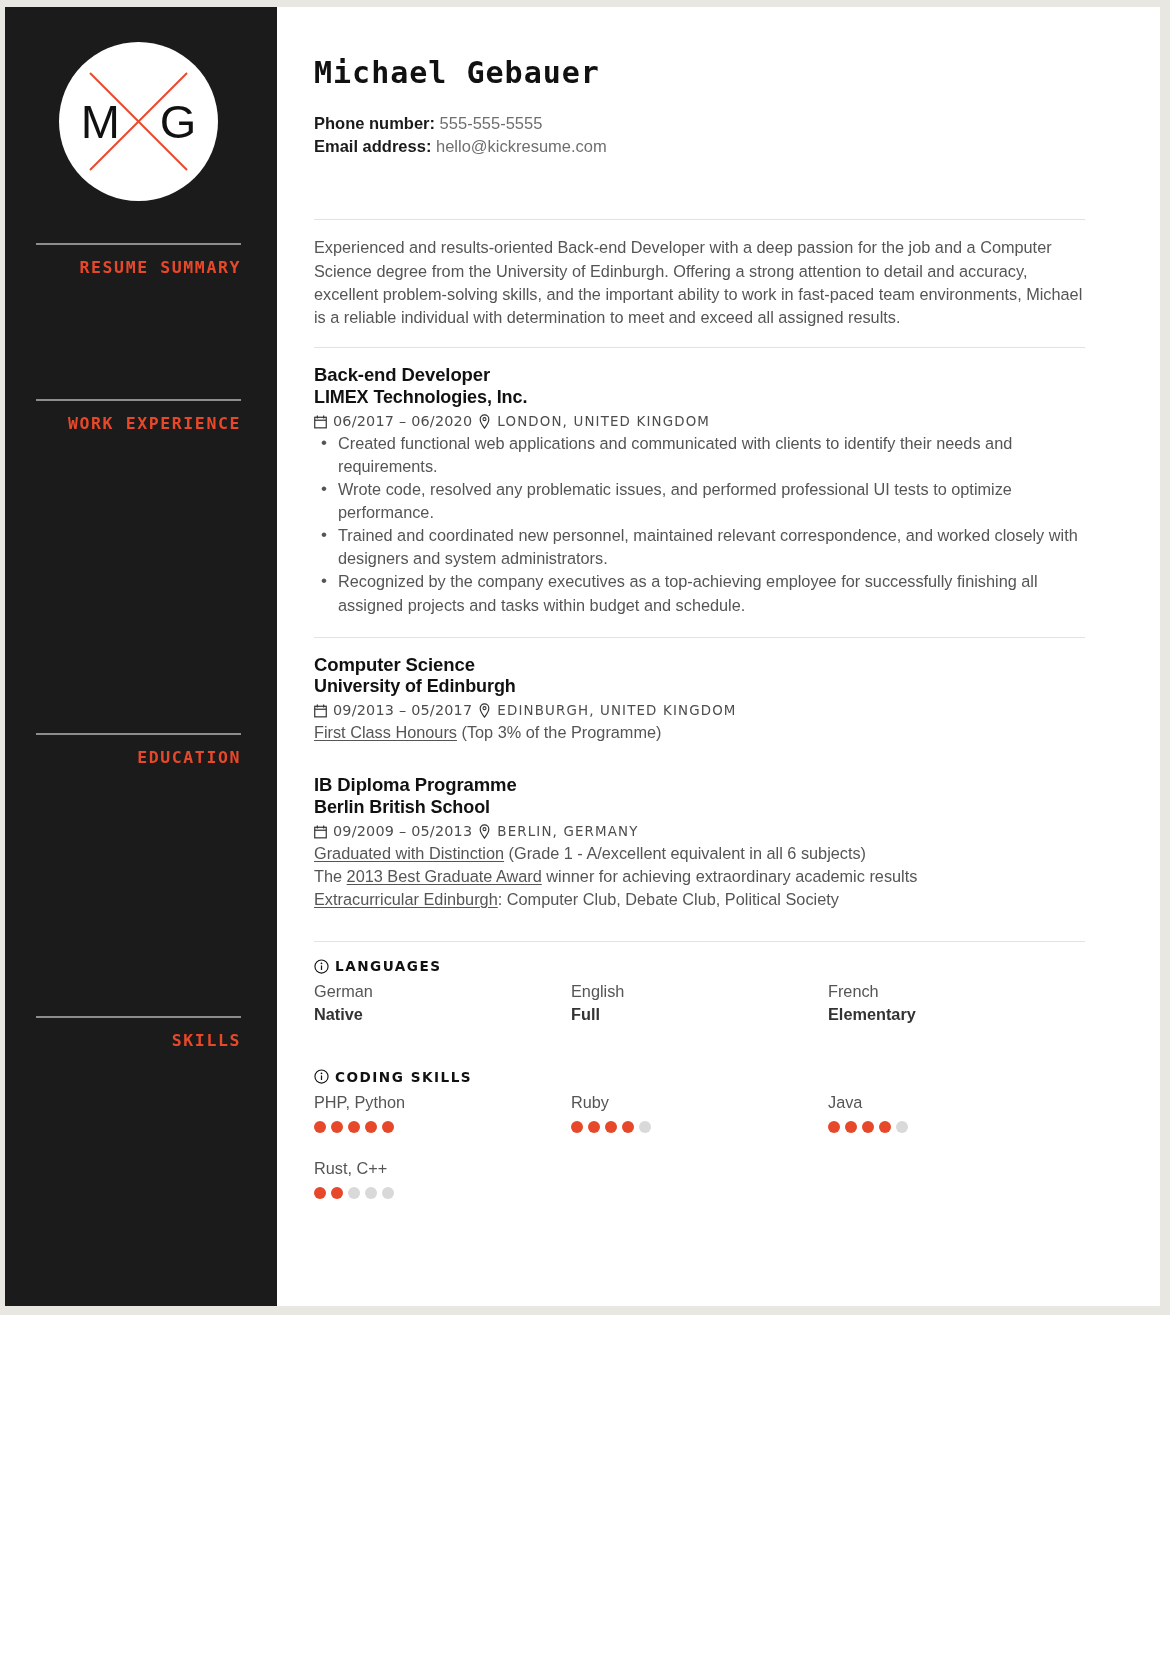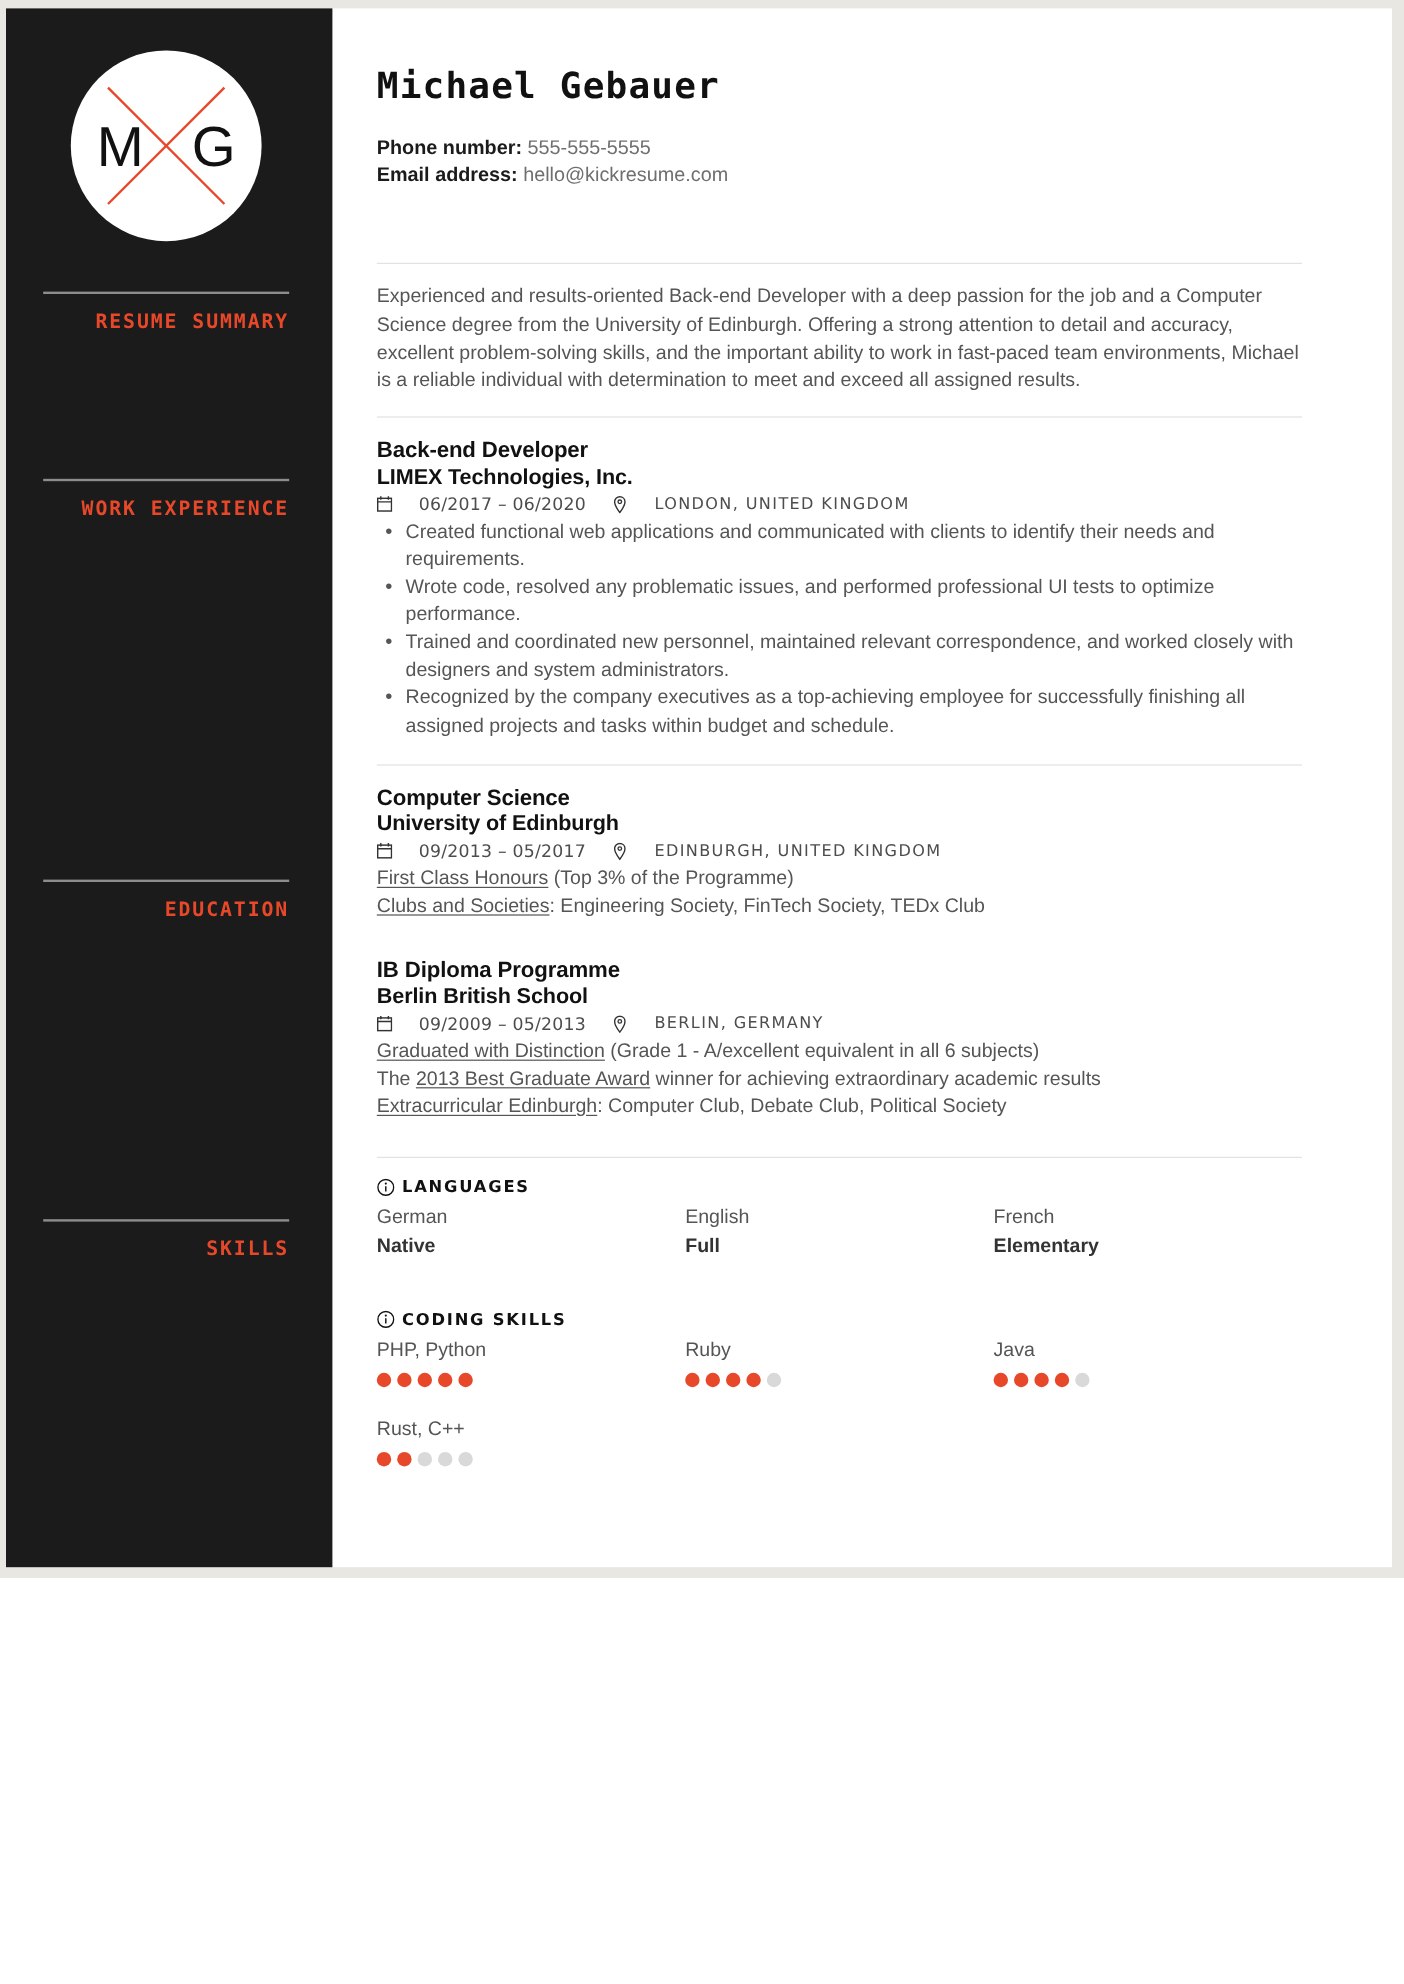--- a/index.html
+++ b/index.html
@@ -135,22 +135,22 @@
   }
   .entry-org {
     font-size: 18px;
     font-weight: 700;
     color: #111111;
     line-height: 1.22;
     letter-spacing: -0.1px;
   }
   .entry-meta {
     display: flex;
-    align-items: flex-start;
-    gap: 22px;
+    align-items: flex-end;
+    gap: 6px;
     margin-top: 4px;
     margin-bottom: 3px;
     color: #4d4d4d;
     font-size: 14.2px;
   }
   .meta-date {
     font-family: "DejaVu Sans", sans-serif;
     letter-spacing: 0.2px;
     font-size: 14.4px;
   }
@@ -380,23 +380,20 @@
             <svg width="13" height="15" viewBox="0 0 13 16" fill="none">
               <path d="M6.5 1C3.9 1 1.9 3 1.9 5.5C1.9 9 6.5 15 6.5 15C6.5 15 11.1 9 11.1 5.5C11.1 3 9.1 1 6.5 1Z" stroke="#333" stroke-width="1.25"></path>
               <circle cx="6.5" cy="5.5" r="1.6" stroke="#333" stroke-width="1.15"></circle>
             </svg>
           </span>
           <span class="meta-loc">EDINBURGH, UNITED KINGDOM</span>
         </div>
         <div class="edu-detail">
           <u>First Class Honours</u><span> (Top 3% of the Programme)</span>
         </div>
-        <div class="edu-detail">
-          <u>Clubs and Societies</u><span>: Engineering Society, FinTech Society, TEDx Club</span>
-        </div>
       </div>
 
       <div class="gap-lg"></div>
 
       <div class="entry">
         <div class="entry-title">IB Diploma Programme</div>
         <div class="entry-org">Berlin British School</div>
         <div class="entry-meta">
           <span class="ico">
             <svg width="13" height="14" viewBox="0 0 14 15" fill="none">

